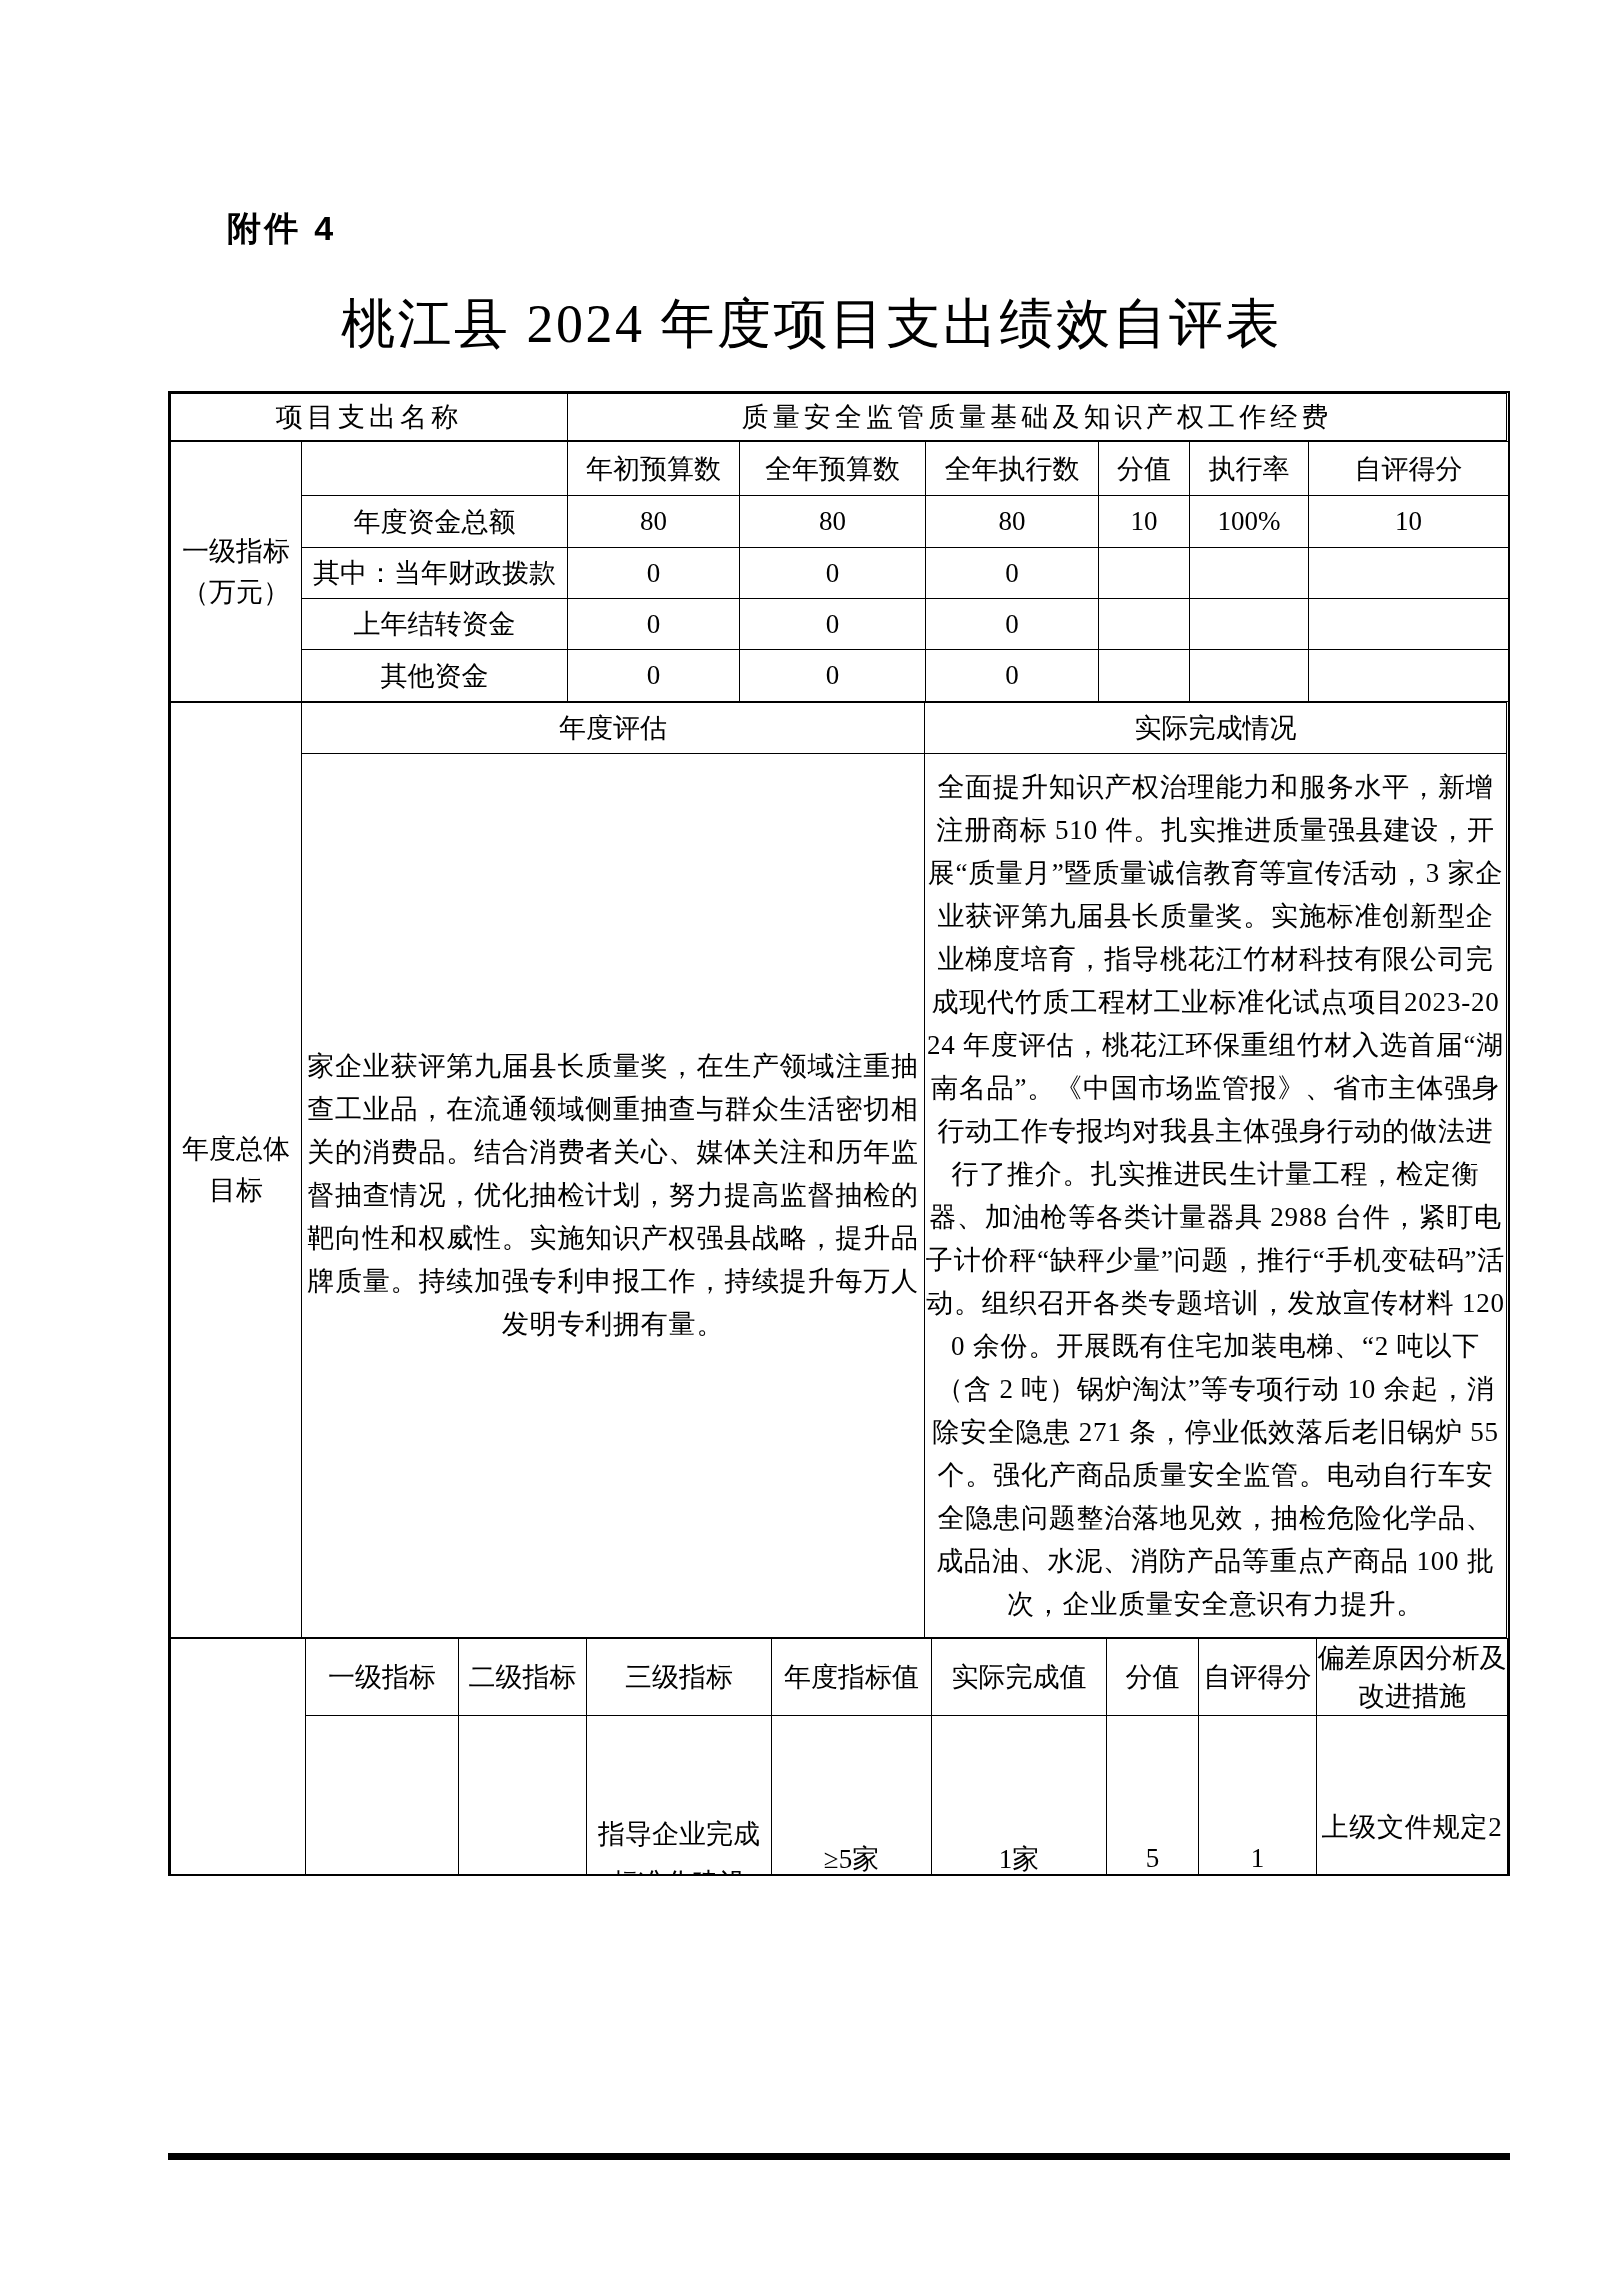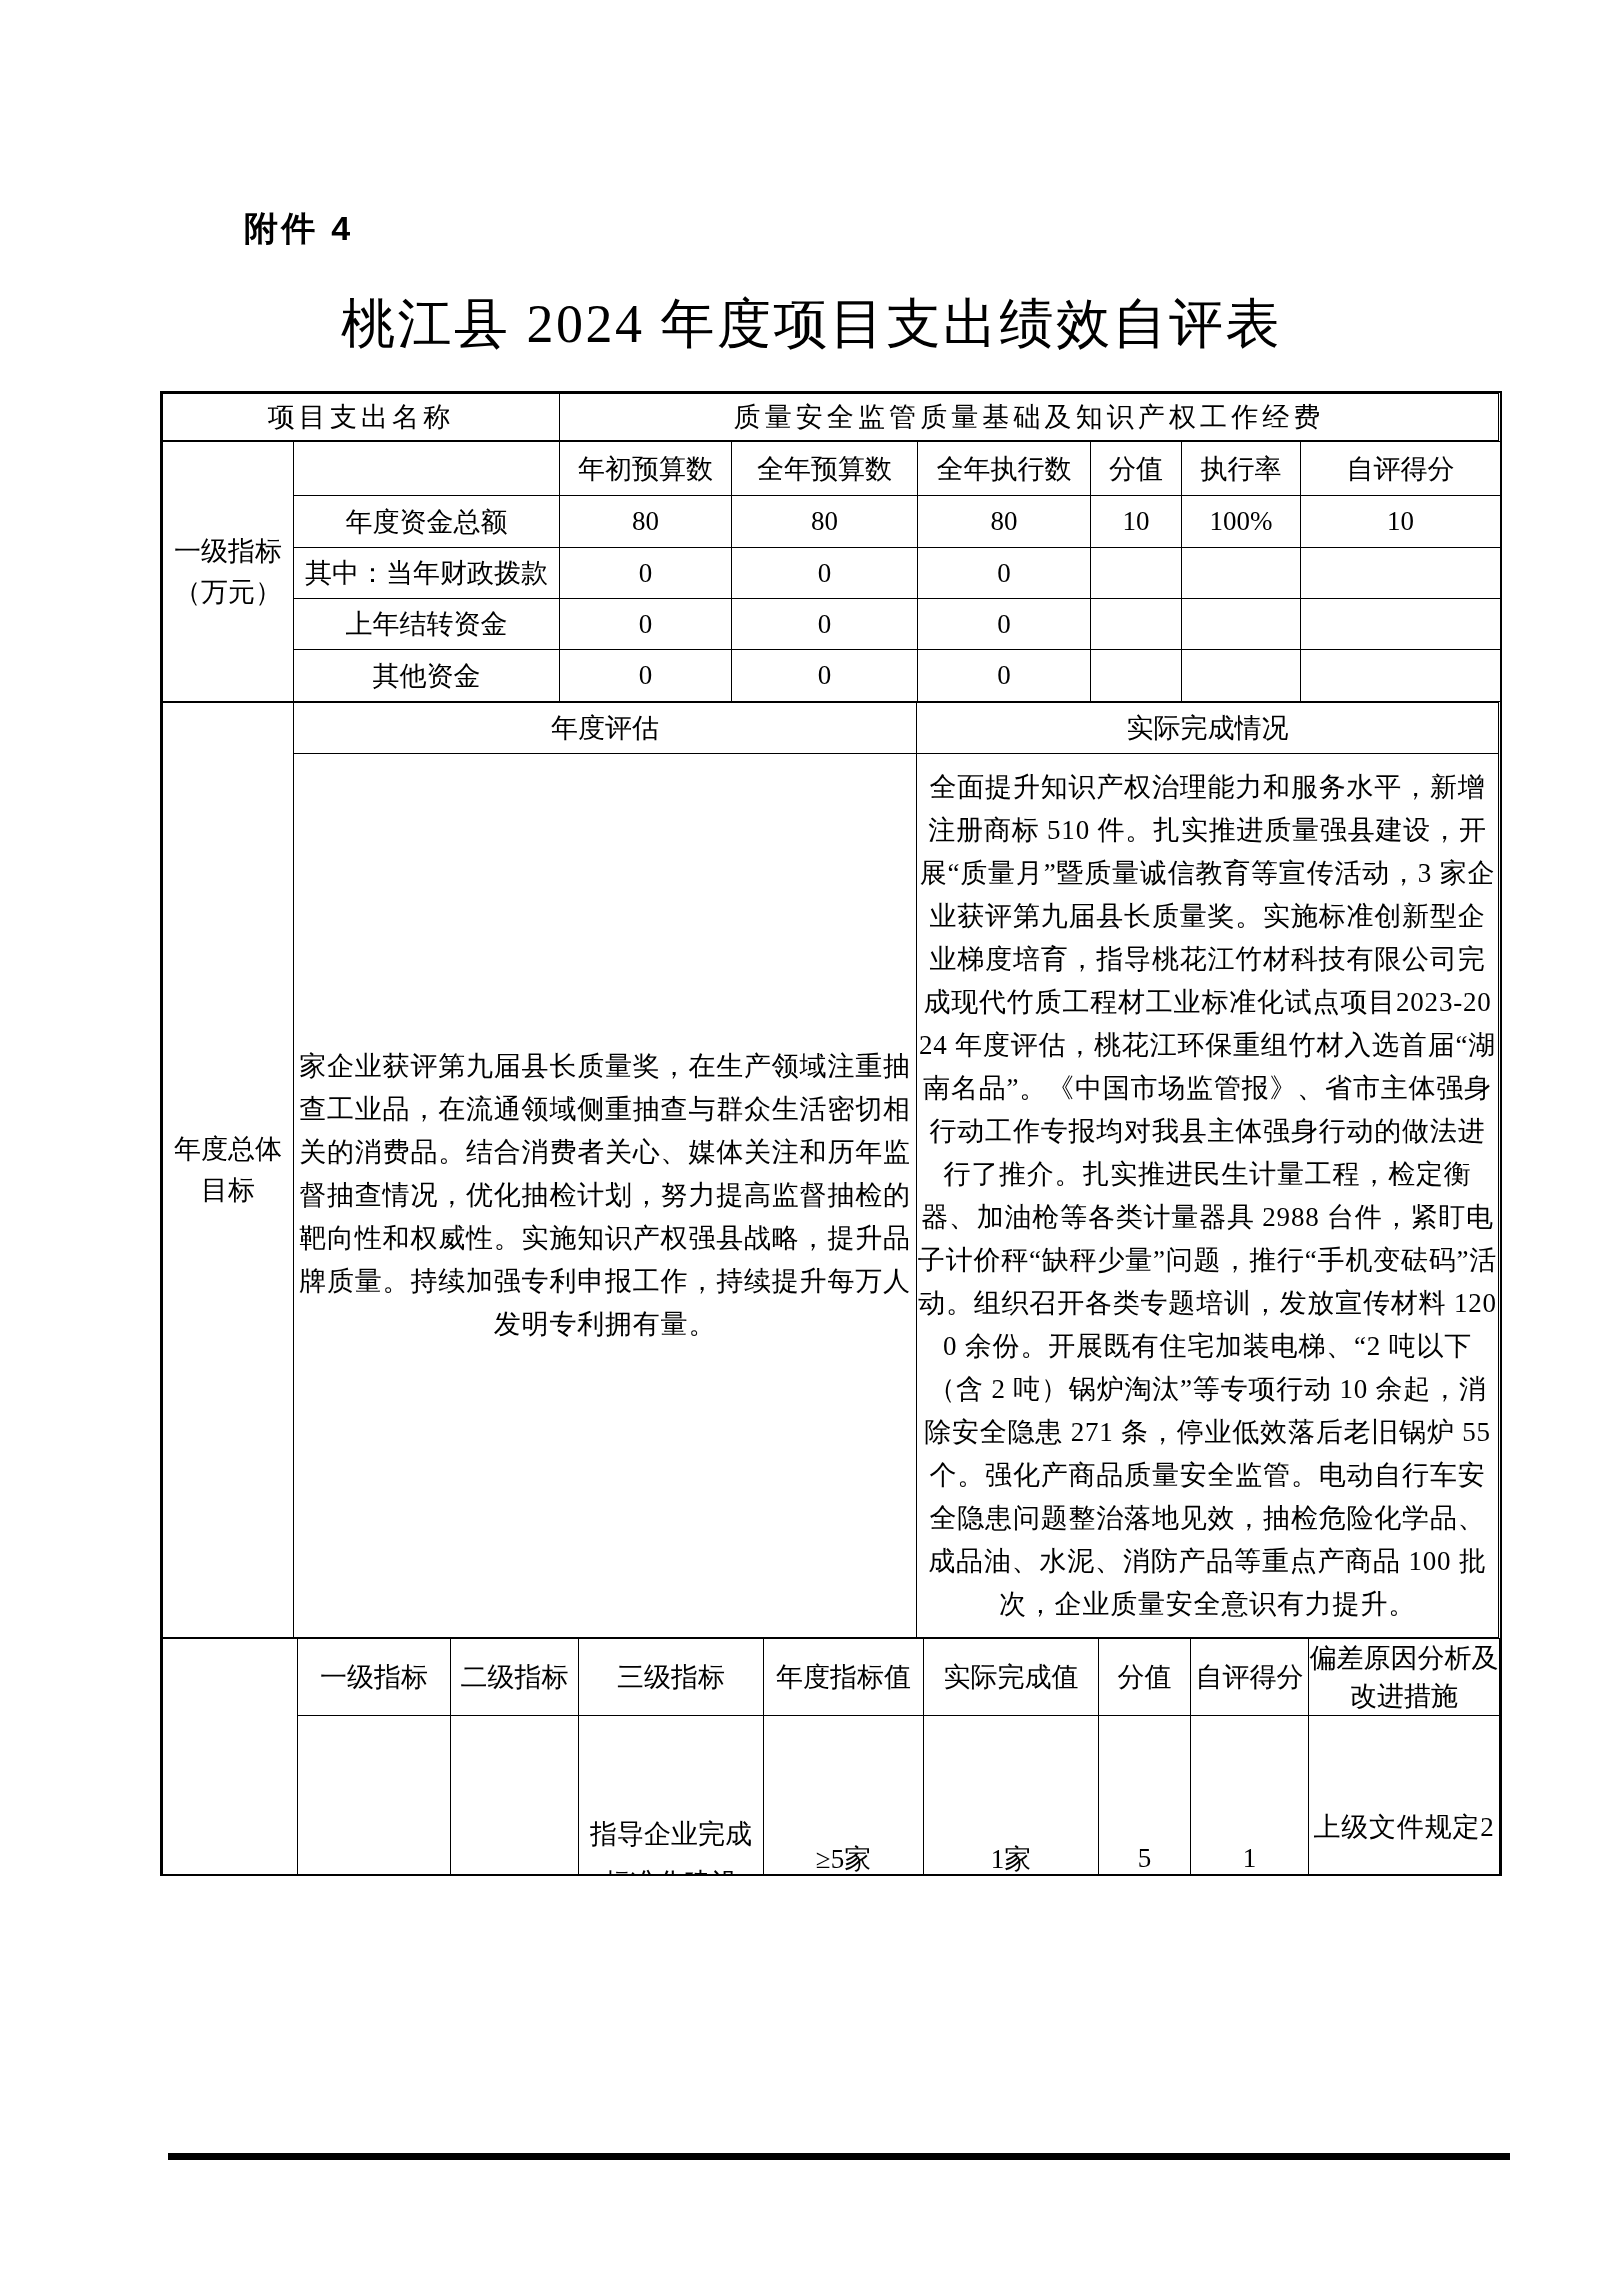--- a/index.html
+++ b/index.html
@@ -5,31 +5,31 @@
   html,body{margin:0;padding:0;background:#888;}
   .page{
     position:relative;
     width:1623px;height:2295px;
     background:#ffffff;
     font-family:"Liberation Serif","DejaVu Serif",serif;
     color:#000;
     overflow:hidden;
   }
   .attachment-label{
-    position:absolute;left:244px;top:206px;
+    position:absolute;left:227px;top:206px;
     font-family:"Liberation Sans","DejaVu Sans",sans-serif;
     font-weight:bold;font-size:34px;letter-spacing:3.3px;
   }
   .doc-title{
     position:absolute;left:0;top:288px;width:100%;
     text-align:center;
     font-size:54px;letter-spacing:2.5px;font-weight:normal;
   }
   .sheet{
-    position:absolute;left:160px;top:391px;
+    position:absolute;left:168px;top:391px;
     width:1342px;height:1485px;
     border:2.5px solid #000;
     overflow:hidden;
     box-sizing:border-box;
   }
   table.t{border-collapse:collapse;table-layout:fixed;width:1337px;}
   table.t td{
     border:1.6px solid #000;
     font-size:27px;
     text-align:center;

